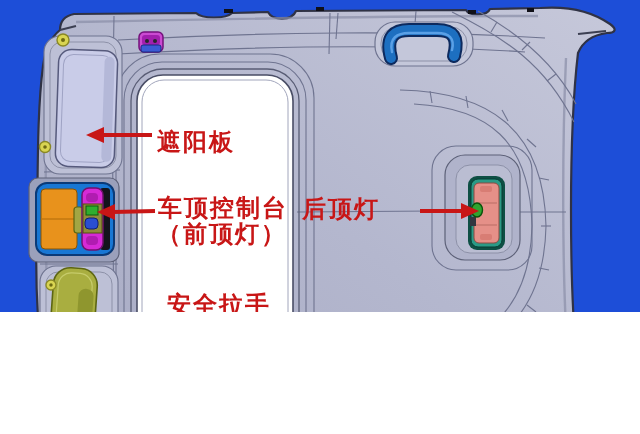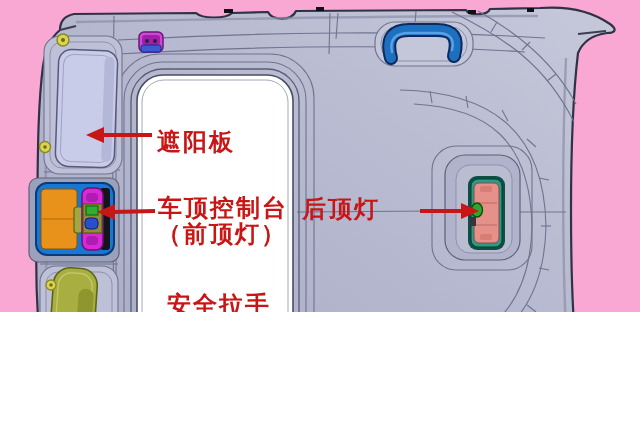--- a/index.html
+++ b/index.html
@@ -1,16 +1,16 @@
 <!DOCTYPE html>
 <html><head>
 <meta charset="utf-8">
 <style>
   html,body{margin:0;padding:0;background:#ffffff;}
-  .stage{position:relative;width:640px;height:312px;background:#f9a8d4;overflow:hidden;
+  .stage{position:relative;width:640px;height:312px;background:#1d4ed8;overflow:hidden;
          font-family:"Liberation Sans","DejaVu Sans",sans-serif;}
   svg{display:block;}
   text.callout{font-family:"Liberation Sans","DejaVu Sans",sans-serif;
                font-weight:bold;fill:#c81616;letter-spacing:2px;}
 </style>
 </head>
 <body>
 
 <div class="stage">
 <svg width="640" height="434" viewBox="0 0 640 434">

